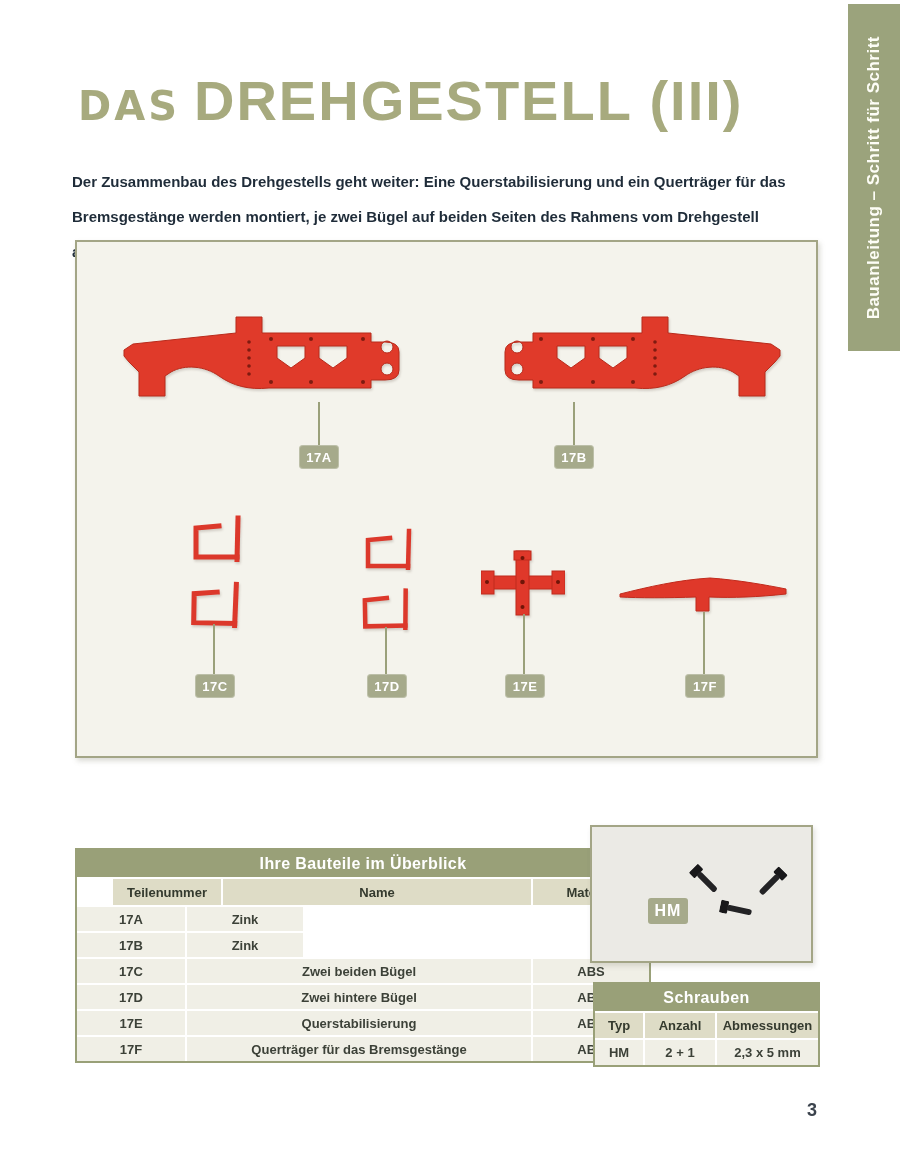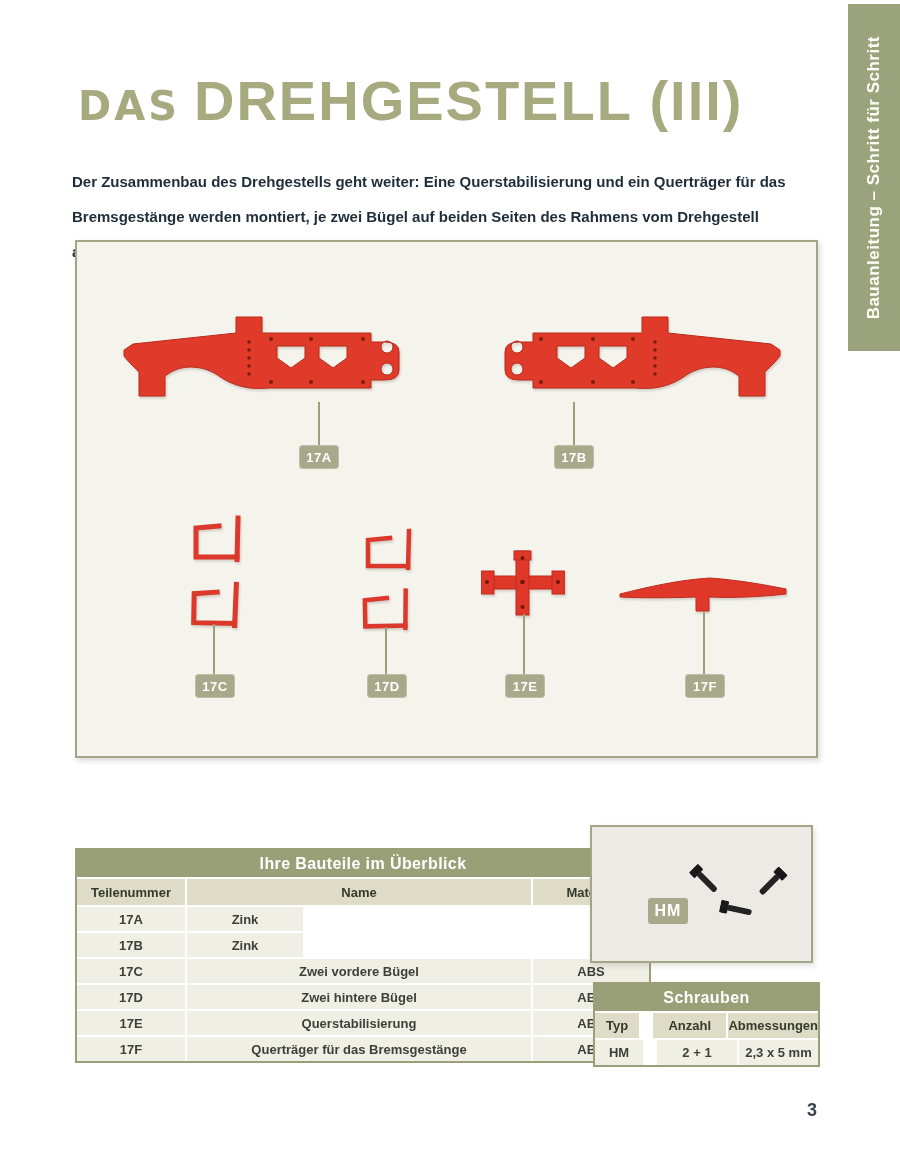--- a/index.html
+++ b/index.html
@@ -45,30 +45,30 @@
     letter-spacing:0.4px;text-align:center;flex:0 0 auto;display:flex;align-items:center;justify-content:center;}
   .tb-row{display:flex;gap:2px;background:#ffffff;flex:0 0 auto;}
   .tb-cell{background:#f0efe6;color:#3c4138;font-size:13px;font-weight:bold;
     display:flex;align-items:center;justify-content:center;text-align:center;}
   .tb-head .tb-cell{background:#dedcc6;color:#343a2e;}
   
   .parts-table{left:75px;top:848px;width:576px;}
   .parts-table .tb-title{height:27px;}
   .parts-table .tb-head{height:26px;}
   .parts-table .tb-row{height:24px;}
-  .parts-table .tb-head{height:26px;}
+  .parts-table .tb-head{height:26px;padding-left:36px;}
   .parts-table .c1{width:108px;}
   .parts-table .c2{flex:1;}
   .parts-table .c3{width:116px;}
   
   .screws-table{left:593px;top:982px;width:227px;}
   .screws-table .tb-title{height:27px;}
   .screws-table .tb-row{height:25px;}
   .screws-table .c1{width:48px;}
-  .screws-table .c2{width:80px;margin-left:12px;}
+  .screws-table .c2{width:70px;}
   .screws-table .c3{flex:1;}
   
   .hm-panel{
     position:absolute;left:590px;top:825px;width:223px;height:138px;box-sizing:border-box;
     background:#ebeae5;border:2px solid #a3a586;box-shadow:2px 3px 5px rgba(110,110,90,0.2);
   }
   .hm-badge{
     position:absolute;left:56px;top:71px;width:40px;height:26px;background:#a6aa8b;
     border-radius:3px;color:#ffffff;font-weight:bold;font-size:16px;letter-spacing:1px;
     display:flex;align-items:center;justify-content:center;
@@ -222,21 +222,21 @@
     <div class="tb-row">
       <div class="tb-cell c1">17A</div>
       <div class="tb-cell c3">Zink</div>
     </div>
     <div class="tb-row">
       <div class="tb-cell c1">17B</div>
       <div class="tb-cell c3">Zink</div>
     </div>
     <div class="tb-row">
       <div class="tb-cell c1">17C</div>
-      <div class="tb-cell c2">Zwei vordere Bügel</div>
+      <div class="tb-cell c2">Zwei beiden Bügel</div>
       <div class="tb-cell c3">ABS</div>
     </div>
     <div class="tb-row">
       <div class="tb-cell c1">17D</div>
       <div class="tb-cell c2">Zwei hintere Bügel</div>
       <div class="tb-cell c3">ABS</div>
     </div>
     <div class="tb-row">
       <div class="tb-cell c1">17E</div>
       <div class="tb-cell c2">Querstabilisierung</div>

